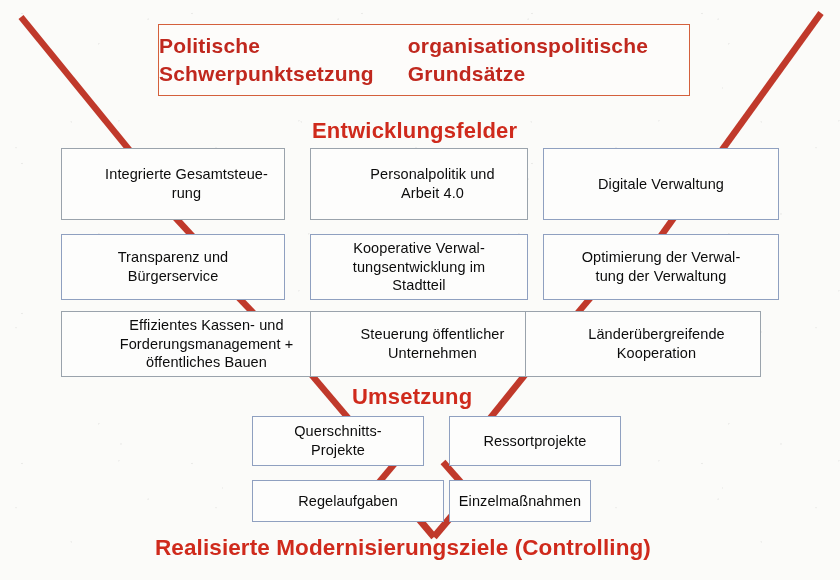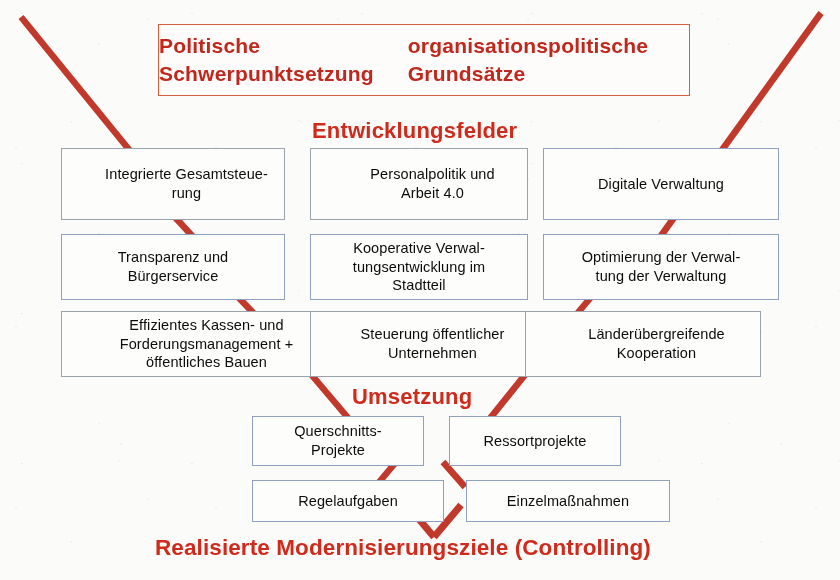--- a/index.html
+++ b/index.html
@@ -155,18 +155,18 @@
 tung der Verwaltung</div>
   <div class="box gray" style="left:525px; top:311px; width:236px; height:66px; white-space:pre-line;">Länderübergreifende
 Kooperation</div>
 
   <div class="section-label" style="left:352px; top:384px;">Umsetzung</div>
 
   <div class="box blue" style="left:252px; top:416px; width:172px; height:50px; white-space:pre-line;">Querschnitts-
 Projekte</div>
   <div class="box blue" style="left:449px; top:416px; width:172px; height:50px; white-space:pre-line;text-align:right;">Ressortprojekte</div>
   <div class="box blue" style="left:252px; top:480px; width:192px; height:42px; white-space:pre-line;">Regelaufgaben</div>
-  <div class="box blue" style="left:449px; top:480px; width:204px; height:42px; white-space:pre-line;margin-left:17px;">Einzelmaßnahmen</div>
+  <div class="box blue" style="left:449px; top:480px; width:142px; height:42px; white-space:pre-line;">Einzelmaßnahmen</div>
 
   <div class="footer-label" style="left:155px; top:535px;">Realisierte Modernisierungsziele (Controlling)</div>
 
   <div id="noise"></div>
 </div>
 
 </body></html>

